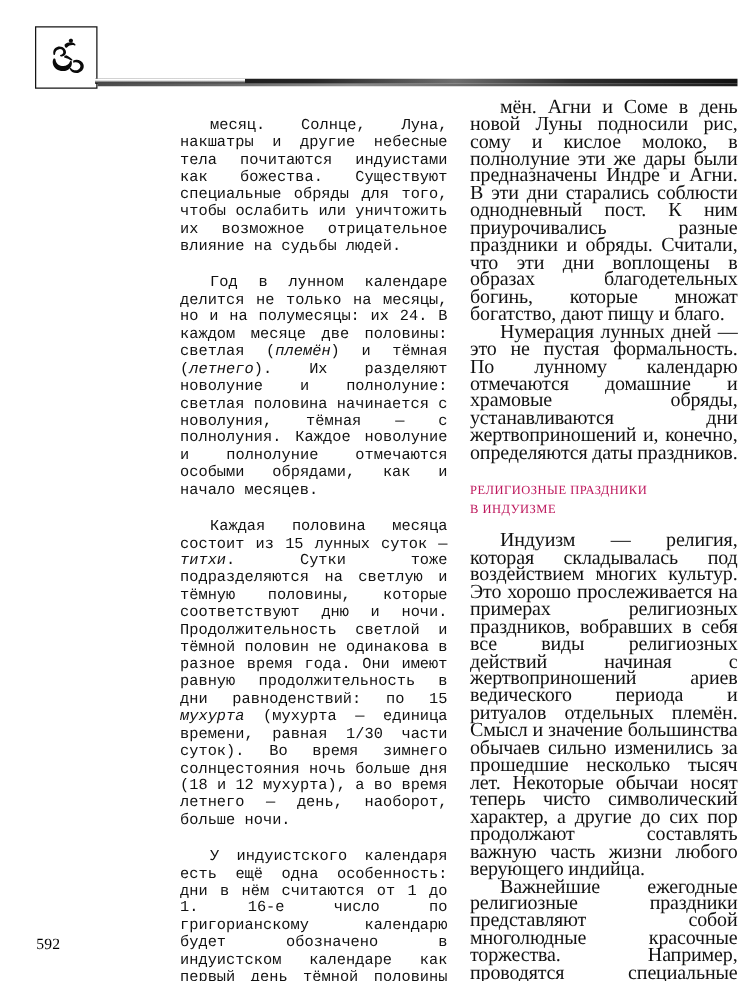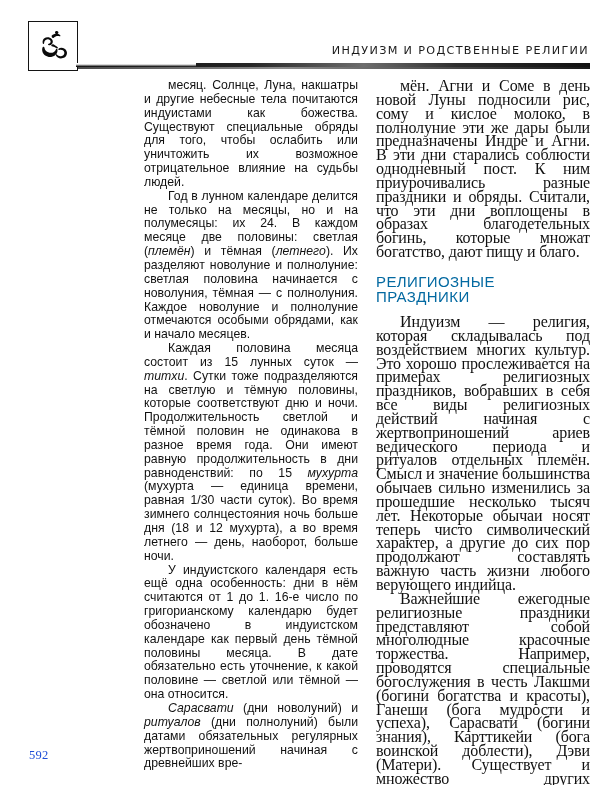--- a/index.html
+++ b/index.html
@@ -110,54 +110,55 @@
   .col p {
     margin: 0;
     text-align: justify;
     text-justify: inter-word;
     hyphens: manual;
     font-size: 12.25px;
     line-height: 13.85px;
     text-indent: 24px;
   }
   .col.left p {
-    font-family: Liberation Sans, sans-serif;
+    font-family: Liberation Mono, monospace;
     letter-spacing: 0.02px;
+    margin-top: 15px;
   }
   .col.right p {
     font-family: Liberation Serif, serif;
     font-size: 16px;
     line-height: 13.85px;
     letter-spacing: -0.12px;
   }
   .col p i, .col p em {
     font-style: italic;
   }
 
   .section-title {
     margin: 15px 0 10px 0;
-    font-family: Liberation Sans, sans-serif;
-    font-size: 15px;
+    font-family: Liberation Serif, serif;
+    font-size: 10px;
     line-height: 15.5px;
     letter-spacing: 0.4px;
     font-weight: 400;
     text-indent: 0;
     text-align: left;
-    color: #0369a1;
+    color: #be185d;
   }
   .section-title .ln { display: block; }
 
   
   .folio {
     position: absolute;
     left: 29px;
     top: 748px;
     font-family: "Liberation Serif", "DejaVu Serif", serif;
     font-size: 12.5px;
-    color: #1d4ed8;
+    color: #000000;
     letter-spacing: 0.2px;
   }
 </style>
 </head>
 <body>
 
 <div class="page">
 
   <div class="runhead">
 
@@ -177,38 +178,39 @@
         </g>
       </svg>
     </div>
 
     <div class="rule-wrap">
       <div class="rule-top"></div>
       <div class="rule-bot"></div>
       <div class="rule-taper"></div>
     </div>
 
-    <div class="runhead-title">ИНДУИЗМ И РОДСТВЕННЫЕ РЕЛИГИИ</div>
   </div>
 
   <div class="columns">
 
     <div class="col left">
       <p><span>месяц. Солнце, Луна, накшатры и другие небесные тела почитаются индуистами как божества. Существуют специальные обряды для того, чтобы ослабить или уничтожить их возможное отрицательное влияние на судьбы людей.</span></p>
       <p>Год в лунном календаре делится не только на месяцы, но и на полуме­сяцы: их 24. В каждом месяце две половины: светлая (<i>племён</i>) и тёмная (<i>летнего</i>). Их разделяют новолуние и полнолуние: светлая половина начинается с новолуния, тёмная — с полнолуния. Каждое новолуние и полнолуние отмечаются особыми обрядами, как и начало месяцев.</p>
       <p>Каждая половина месяца состоит из 15 лунных суток — <i>титхи</i>. Сутки тоже подразделяются на светлую и тёмную половины, которые соответствуют дню и ночи. Продолжительность светлой и тёмной половин не одинакова в разное время года. Они имеют равную продолжительность в дни равноденствий: по 15 <i>мухурта</i> (мухурта — единица времени, равная 1/30 части суток). Во время зимнего солнцестояния ночь больше дня (18 и 12 мухурта), а во время летнего — день, наоборот, больше ночи.</p>
       <p><span>У индуистского календаря есть ещё одна особенность: дни в нём считаются от 1 до 1. 16-е число по григорианскому календарю будет обозначено в индуистском календаре как первый день тёмной половины месяца. В дате обязательно есть уточнение, к какой половине — светлой или тёмной — она относится.</span></p>
       <p><i>Сарасвати</i> (дни новолуний) и <i>ритуалов</i> (дни полнолуний) были датами обязательных регулярных жертвоприношений начиная с древнейших вре-</p>
     </div>
 
     <div class="col right">
       <p><span>мён. Агни и Соме в день новой Луны подносили рис, сому и кислое молоко, в полнолуние эти же дары были предназначены Индре и Агни. В эти дни старались соблюсти однодневный пост. К ним приурочивались разные праздники и обряды. Считали, что эти дни воплощены в образах благодетельных богинь, которые множат богатство, дают пищу и благо.</span></p>
+      <p><span>Нумерация лунных дней — это не пустая формальность. По лунному календарю отмечаются домашние и храмовые обряды, устанавливаются дни жертвоприношений и, конечно, определяются даты праздников.</span></p>
 
       <h2 class="section-title">
         <span class="ln">РЕЛИГИОЗНЫЕ  ПРАЗДНИКИ</span>
+        <span class="ln">В  ИНДУИЗМЕ</span>
       </h2>
 
       <p><span>Индуизм — религия, которая складывалась под воздействием многих культур. Это хорошо прослеживается на примерах религиозных праздников, вобравших в себя все виды религиозных действий начиная с жертвоприношений ариев ведического периода и ритуалов отдельных племён. Смысл и значение большинства обычаев сильно изменились за прошедшие несколько тысяч лет. Некоторые обычаи носят теперь чисто символический характер, а другие до сих пор продолжают составлять важную часть жизни любого верующего индийца.</span></p>
       <p><span>Важнейшие ежегодные религиозные праздники представляют собой многолюдные красочные торжества. Например, проводятся специальные богослужения в честь Лакшми (богини богатства и красоты), Ганеши (бога мудрости и успеха), Сарасвати (богини знания), Карттикейи (бога воинской доблести), Дэви (Матери). Существует и множество других религиозных празднеств, сопровождаемых музыкой, шествиями с выносимыми из храмов богато украшенными статуями божеств. Торжественные выезды божеств в знаменитых храмах со-</span></p>
     </div>
 
   </div>
 
   <div class="folio">592</div>
 

